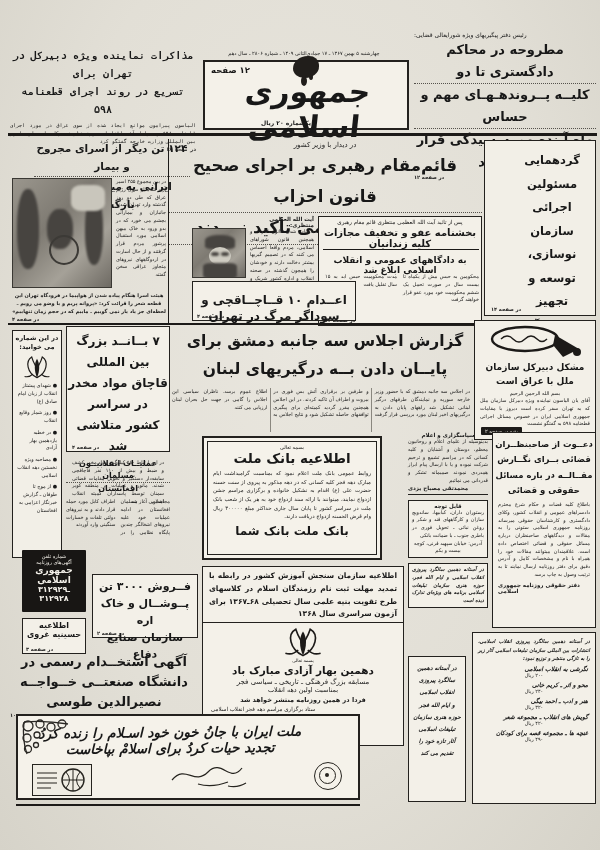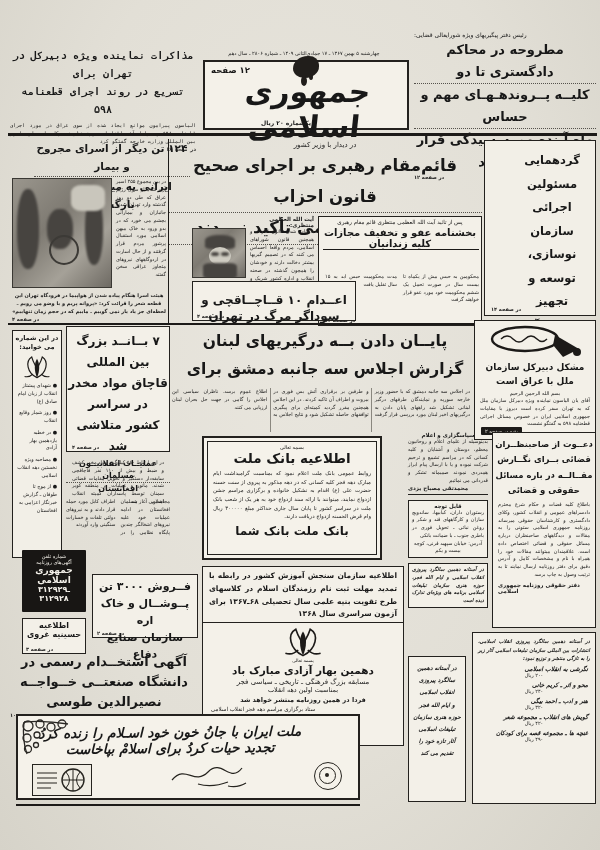--- a/index.html
+++ b/index.html
@@ -76,20 +76,21 @@
   <div class="abs center" style="left:172px;top:141px;width:306px;font-size:7px;">در دیدار با وزیر کشور</div>
   <div class="abs b center" style="left:168px;top:151px;width:314px;font-size:16.5px;line-height:1.85;letter-spacing:-.4px;">
     <div class="dotlead">قائم‌مقام رهبری بر اجرای صحیح قانون احزاب</div>
     <div class="dotlead">و شوراهای اسلامی تأکید نمودند</div>
   </div>
 
   <div class="box thin" style="left:318px;top:216px;width:164px;height:110px;background:#f3f0e8;">
     <div class="center" style="font-size:5.5px;margin-top:2px;">پس از تائید آیت الله العظمی منتظری قائم مقام رهبری</div>
     <div class="b center" style="font-size:10px;margin-top:2px;">بخشنامه عفو و تخفیف مجازات کلیه زندانیان</div>
     <div class="hline" style="left:4px;top:32px;width:156px;height:1px;"></div>
+    <div class="b center" style="font-size:9px;margin-top:6px;">به دادگاههای عمومی و انقلاب اسلامی ابلاغ شد</div>
     <div class="abs tiny just" style="left:84px;top:56px;width:76px;">محکومین به حبس بیش از یکماه تا بیست سال در صورت تحمل یک ششم محکومیت خود مورد عفو قرار خواهند گرفت</div>
     <div class="abs tiny just" style="left:6px;top:56px;width:72px;">مدت محکومیت حبس ابد به ۱۵ سال تقلیل یافت</div>
     <div class="pageref abs" style="left:6px;bottom:2px;">در صفحه ۱۲</div>
   </div>
 
   <div class="abs" style="left:250px;top:216px;width:64px;">
     <div class="sig-line">آیت الله العظمی منتظری:</div>
     <div class="tiny just">با پیاده شدن قانون احزاب و همچنین قانون شوراهای اسلامی، مردم واقعاً احساس می کنند که در تصمیم گیریها بیشتر دخالت دارند و خودشان را همچون گذشته در صحنه انقلاب و اداره کشور شریک و صاحب نظر می دانند</div>
     <div class="pageref">در صفحه ۱۲</div>
   </div>
@@ -123,22 +124,22 @@
     <div style="position:absolute;left:58px;top:6px;width:34px;height:26px;background:#c9c6bc;border-radius:30%;filter:blur(1px);"></div>
   </div>
   <div class="abs tiny just" style="left:116px;top:178px;width:50px;">در بین مجموع ۲۵۵ اسیر آزاد شده از سوی رژیم عراق که طی دو روز گذشته وارد تهران شدند جانبازان و بیمارانی بچشم می خورد که در بدو ورود به خاک میهن اسلامی مورد استقبال پرشور مردم قرار گرفتند و از حال اسارت در اردوگاههای نیروهای متجاوز عراقی سخن گفتند</div>
   <div class="abs tiny center" style="left:12px;top:292px;width:154px;font-weight:bold;">هیئت اسرا هنگام پیاده شدن از هواپیما در فرودگاه تهران این قطعه شعر را قرائت کرد: «پروانه پریم و با وضو می رویم ـ لحظه‌ای جز یاد یار نمی گوییم ـ ماییم که در حجم زمان تنهاییم»</div>
   <div class="pageref abs" style="left:12px;top:316px;">در صفحه ۴</div>
 
   <div class="vline" style="left:168px;top:139px;height:184px;"></div>
   <div class="hline" style="left:8px;top:323px;width:474px;height:1.5px;"></div>
 
   <div class="abs b center" style="left:172px;top:328px;width:306px;font-size:15.5px;line-height:1.8;">
+    <div>گزارش اجلاس سه جانبه دمشق برای</div>
     <div>پایــان دادن بــه درگیریهای لبنان</div>
-    <div>گزارش اجلاس سه جانبه دمشق برای</div>
   </div>
   <div class="abs tiny just" style="left:172px;top:388px;width:298px;height:44px;column-count:3;column-gap:6px;column-rule:1px solid #8a877f;">در اجلاس سه جانبه دمشق که با حضور وزیر خارجه سوریه و نمایندگان طرفهای درگیر لبنانی تشکیل شد راههای پایان دادن به درگیریهای اخیر لبنان مورد بررسی قرار گرفت و طرفین بر برقراری آتش بس فوری در بیروت و اطراف آن تاکید کردند. در این اجلاس همچنین مقرر گردید کمیته‌ای برای پیگیری توافقهای حاصله تشکیل شود و نتایج اجلاس به اطلاع عموم برسد. ناظران سیاسی این اجلاس را گامی در جهت حل بحران لبنان ارزیابی می کنند</div>
 
   <div class="box thin" style="left:474px;top:320px;width:122px;height:120px;background:#f3f0e8;">
     <div class="abs" style="left:14px;top:4px;">
       <svg width="94" height="34" viewBox="0 0 94 34">
         <ellipse cx="36" cy="14" rx="33" ry="12" fill="none" stroke="#1c1a18" stroke-width="2.4"></ellipse>
         <path d="M12 14 q6 -6 12 0 q6 6 12 0 q6 -6 12 0 q5 5 10 0" fill="none" stroke="#1c1a18" stroke-width="1.4"></path>
         <path d="M66 10 L90 24 L74 32 L64 20 Z" fill="#1c1a18"></path>
         <circle cx="88" cy="27" r="4" fill="#1c1a18"></circle>

